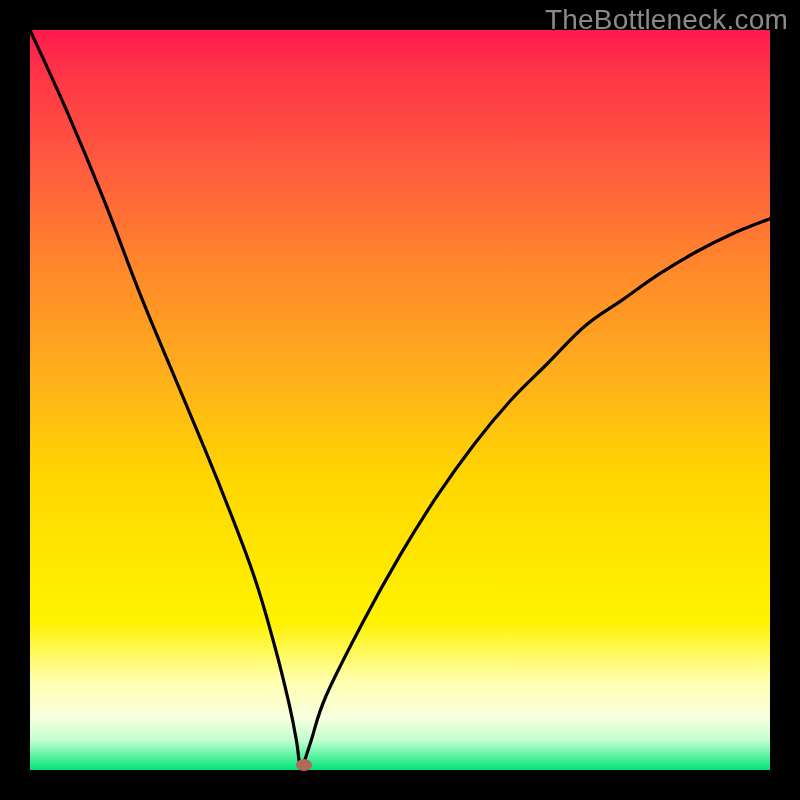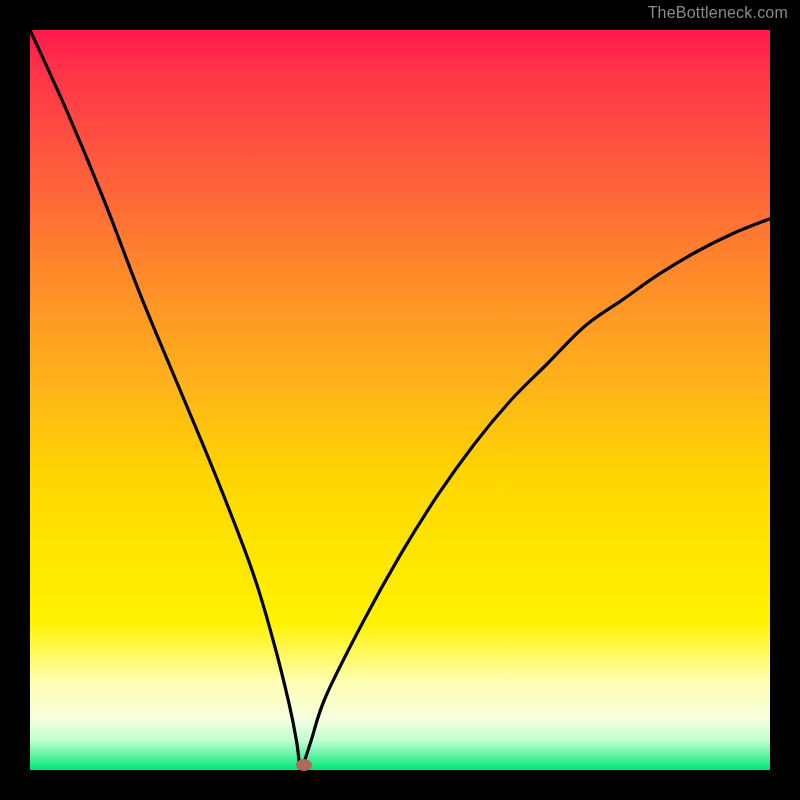--- a/index.html
+++ b/index.html
@@ -8,21 +8,21 @@
     height: 800px;
     background: #000;
     position: relative;
     overflow: hidden;
   }
   .watermark {
     position: absolute;
     top: 4px;
     right: 12px;
     font-family: Arial, Helvetica, sans-serif;
-    font-size: 16px;
+    font-size: 28px;
     color: #8a8a8a;
     z-index: 10;
     letter-spacing: 0.2px;
   }
   .plot-frame {
     position: absolute;
     left: 30px;
     top: 30px;
     width: 740px;
     height: 740px;

